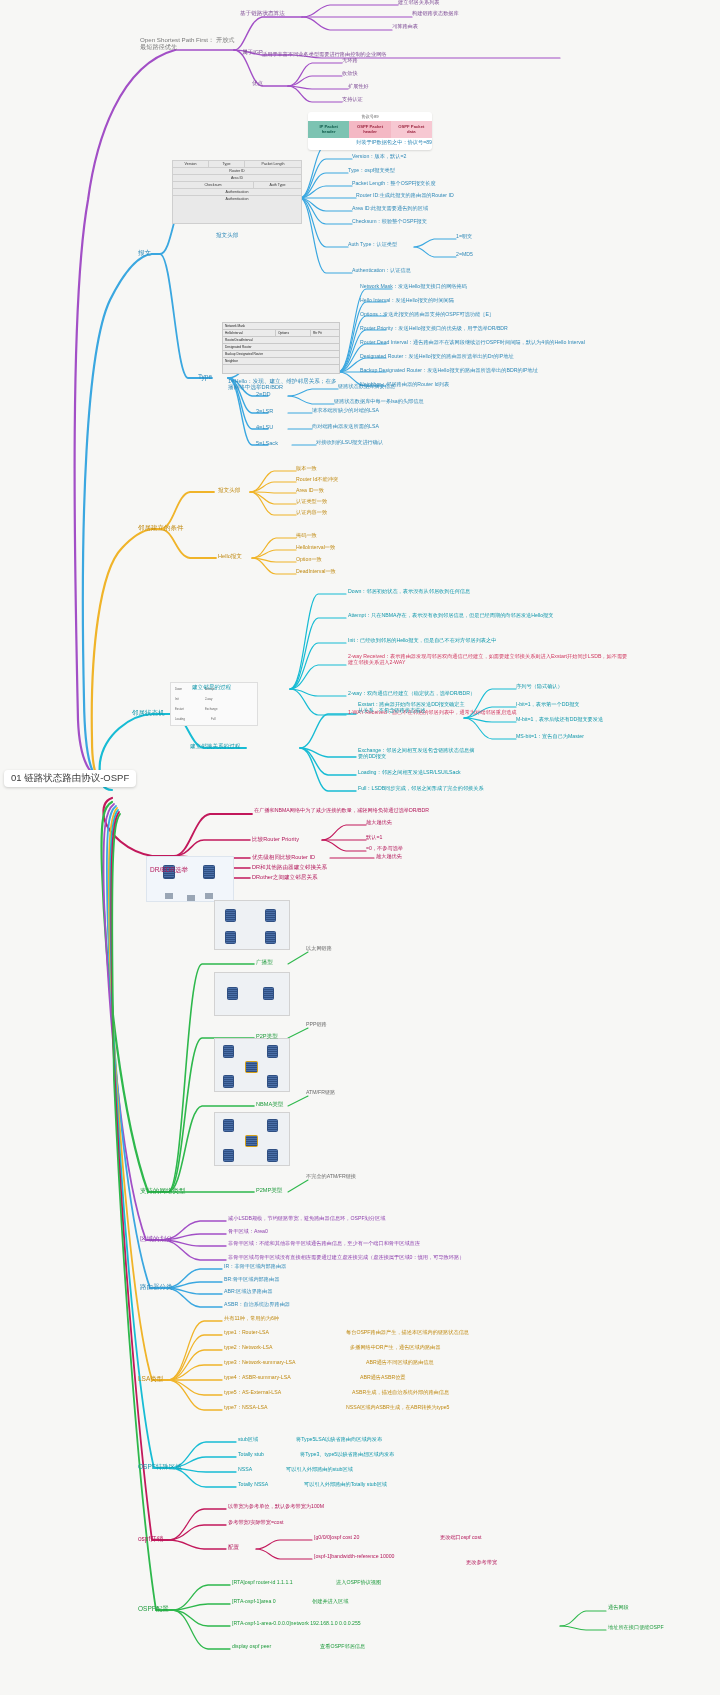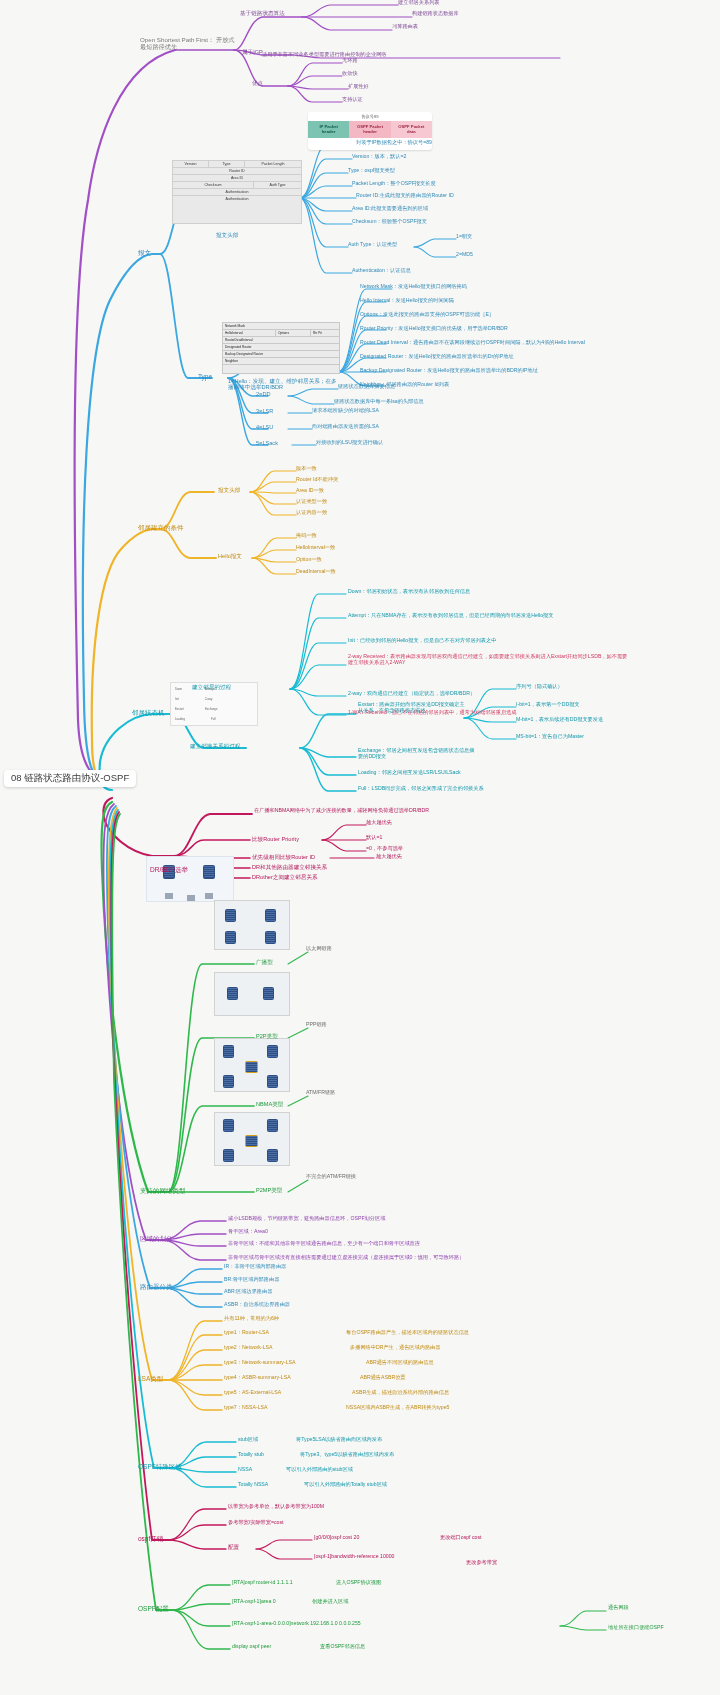--- a/index.html
+++ b/index.html
@@ -196,21 +196,21 @@
       <path d="M156 1610 L 172 1610" stroke="#2eb84c" stroke-width="1.8"></path>
       <path d="M172 1610 C 190 1610 192 1586 208 1585 L 230 1585" stroke="#2eb84c" stroke-width="1.3"></path>
       <path d="M172 1610 C 190 1610 192 1604 208 1604 L 230 1604" stroke="#2eb84c" stroke-width="1.3"></path>
       <path d="M172 1610 C 190 1610 192 1626 208 1626 L 230 1626" stroke="#2eb84c" stroke-width="1.3"></path>
       <path d="M172 1610 C 190 1610 192 1648 208 1649 L 230 1649" stroke="#2eb84c" stroke-width="1.3"></path>
       <path d="M560 1626 C 574 1626 576 1612 586 1611 L 606 1611" stroke="#2eb84c" stroke-width="1.1"></path>
       <path d="M560 1626 C 574 1626 576 1630 586 1630 L 606 1630" stroke="#2eb84c" stroke-width="1.1"></path>
     </g>
   </svg>
 
-  <div class="node root" style="left:4px;top:770px;">08 链路状态路由协议-OSPF</div>
+  <div class="node root" style="left:4px;top:770px;">01 链路状态路由协议-OSPF</div>
 
   <div class="node lvl1 wrapn" style="left:140px;top:36px;width:96px;color:#7a7a7a;font-size:6.2px;">Open Shortest Path First：
 开放式最短路径优先</div>
   <div class="node lvl2" style="left:240px;top:10px;color:#7d4a95;">基于链路状态算法</div>
   <div class="node lvl3" style="left:398px;top:0px;color:#7d4a95;">建立邻居关系列表</div>
   <div class="node lvl3" style="left:412px;top:11px;color:#7d4a95;">构建链路状态数据库</div>
   <div class="node lvl3" style="left:392px;top:24px;color:#7d4a95;">계算路由表</div>
   <div class="node lvl2" style="left:242px;top:49px;color:#7d4a95;">属于IGP</div>
   <div class="node lvl3" style="left:262px;top:52px;color:#7d4a95;">适用于丰富不同业务类型需要进行路由控制的企业网络</div>
   <div class="node lvl2" style="left:252px;top:80px;color:#7d4a95;">优点</div>

